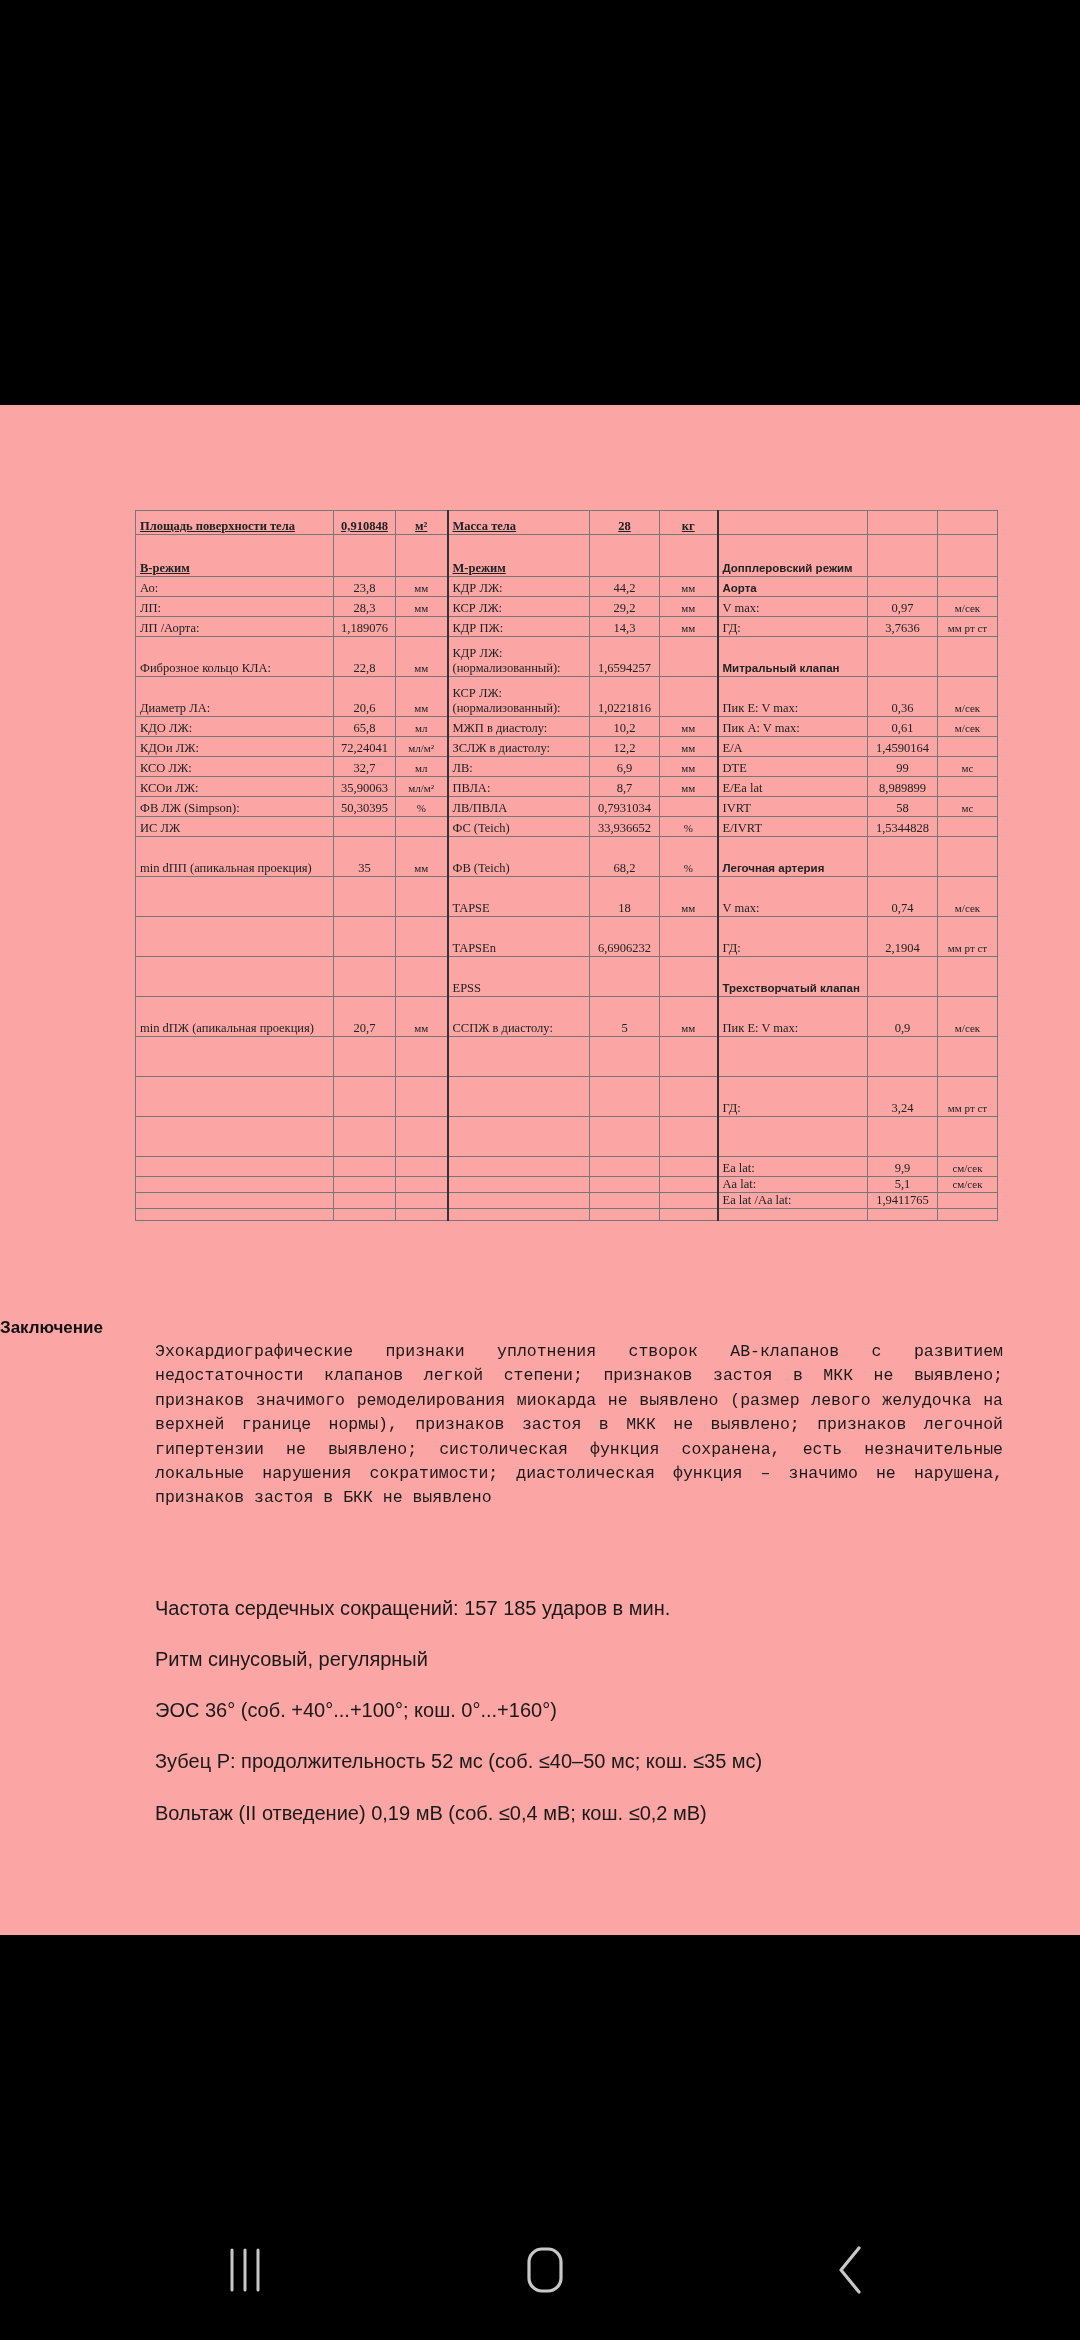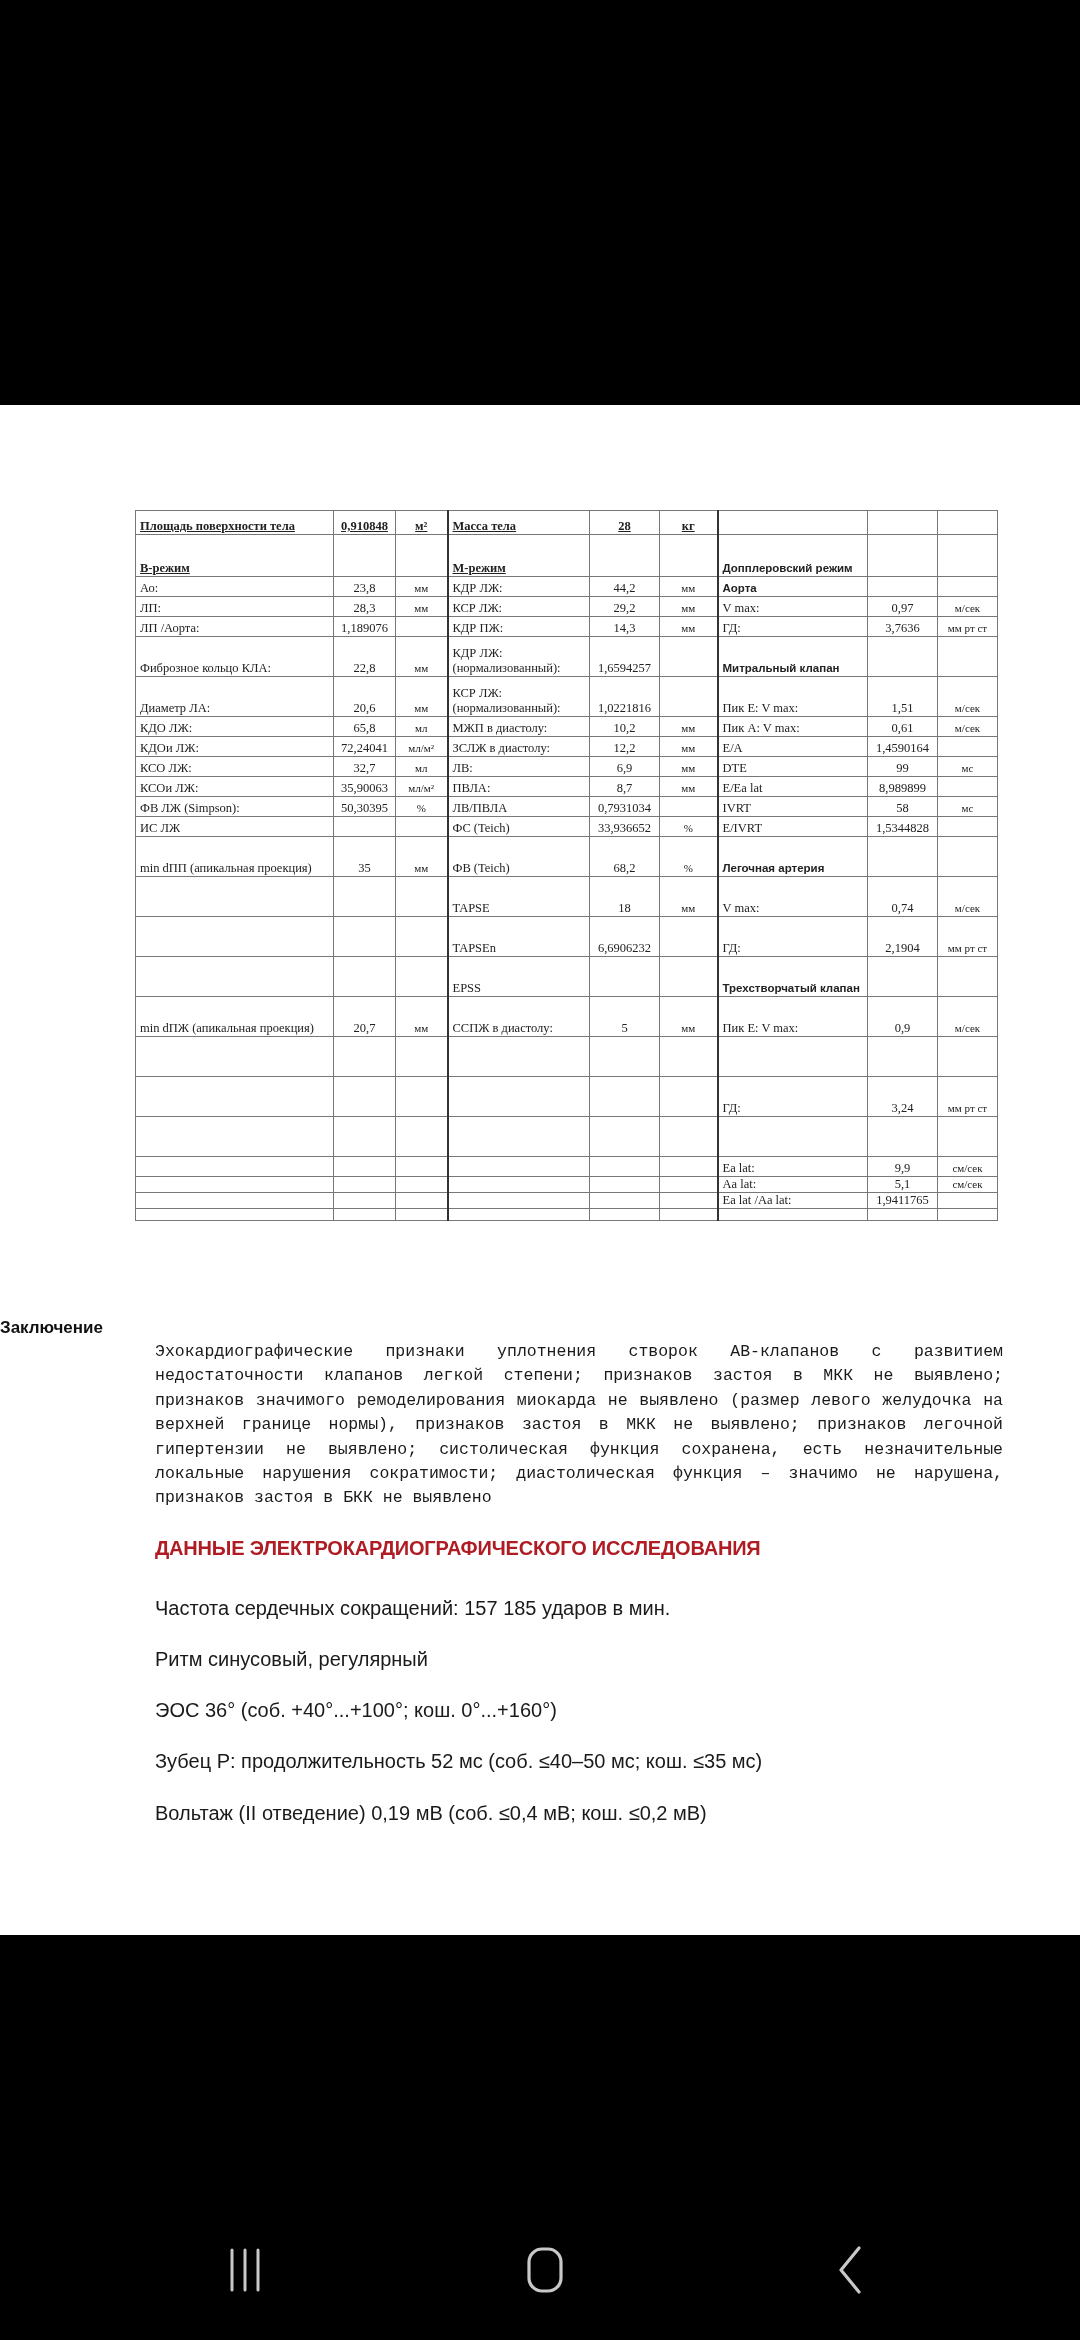--- a/index.html
+++ b/index.html
@@ -1,17 +1,17 @@
 <!DOCTYPE html>
 <html><head>
 <meta charset="utf-8">
 <style>
   html, body { margin:0; padding:0; }
   body { width:1080px; height:2340px; background:#000; position:relative; overflow:hidden; font-family:"Liberation Serif", serif; }
-  .page { position:absolute; left:0; top:405px; width:1080px; height:1530px; background:#ffffff; }
+  .page { position:absolute; left:0; top:405px; width:1080px; height:1530px; background:#fca5a5; }
   table.report { position:absolute; left:135px; top:105px; width:862px; border-collapse:collapse; table-layout:fixed; font-size:12.5px; color:#222; }
   table.report td { border:1.5px solid #777; padding:0 4px; vertical-align:bottom; line-height:15px; }
   table.report td.v { text-align:center; }
   table.report td.u { text-align:center; font-size:11px; }
   table.report td.hdr { font-weight:bold; text-decoration:underline; }
   table.report td.sec { font-weight:bold; font-family:"Liberation Sans", sans-serif; font-size:11.5px; }
   table.report td.sep { border-left:2.5px solid #333; }
   .conclusion-title { position:absolute; left:0; width:1080px; top:913px; font-family:"Liberation Sans", sans-serif; font-weight:bold; font-size:17px; color:#111; }
   .conclusion-text { position:absolute; left:155px; width:848px; top:935px; text-align:justify; font-family:Liberation Mono, monospace; font-size:16.5px; line-height:24.4px; color:#1a1a1a; }
   .ecg-title { position:absolute; left:155px; top:1132px; font-family:"Liberation Sans", sans-serif; font-weight:bold; font-size:20px; color:#b01c24; letter-spacing:-0.2px; }
@@ -103,21 +103,21 @@
           <td class="u"></td>
         </tr>
         <tr style="height: 40px;">
           <td>Диаметр ЛА:</td>
           <td class="v">20,6</td>
           <td class="u">мм</td>
           <td class="sep">КСР ЛЖ: (нормализованный):</td>
           <td class="v">1,0221816</td>
           <td class="u"></td>
           <td class="sep">Пик E: V max:</td>
-          <td class="v">1,51</td>
+          <td class="v">0,36</td>
           <td class="u">м/сек</td>
         </tr>
         <tr style="height: 20px; margin-top: 12px;">
           <td>КДО ЛЖ:</td>
           <td class="v">65,8</td>
           <td class="u">мл</td>
           <td class="sep">МЖП в диастолу:</td>
           <td class="v">10,2</td>
           <td class="u">мм</td>
           <td class="sep">Пик A: V max:</td>
@@ -310,21 +310,20 @@
           <td class="sep"></td>
           <td class="v"></td>
           <td class="u"></td>
         </tr>
       </tbody>
   </table>
 
   <div class="conclusion-title">Заключение</div>
   <div class="conclusion-text">Эхокардиографические признаки уплотнения створок АВ-клапанов с развитием недостаточности клапанов легкой степени; признаков застоя в МКК не выявлено; признаков значимого ремоделирования миокарда не выявлено (размер левого желудочка на верхней границе нормы), признаков застоя в МКК не выявлено; признаков легочной гипертензии не выявлено; систолическая функция сохранена, есть незначительные локальные нарушения сократимости; диастолическая функция – значимо не нарушена, признаков застоя в БКК не выявлено</div>
 
-  <div class="ecg-title">ДАННЫЕ ЭЛЕКТРОКАРДИОГРАФИЧЕСКОГО ИССЛЕДОВАНИЯ</div>
   <div class="ecg-line" style="top:1192px">Частота сердечных сокращений: 157 185 ударов в мин.</div>
   <div class="ecg-line" style="top:1243px">Ритм синусовый, регулярный</div>
   <div class="ecg-line" style="top:1294px">ЭОС 36° (соб. +40°...+100°; кош. 0°...+160°)</div>
   <div class="ecg-line" style="top:1345px">Зубец P: продолжительность 52 мс (соб. ≤40–50 мс; кош. ≤35 мс)</div>
   <div class="ecg-line" style="top:1397px">Вольтаж (II отведение) 0,19 мВ (соб. ≤0,4 мВ; кош. ≤0,2 мВ)</div>
 </div>
 
 <div class="navbar">
   <div class="nav-btn" style="left:205px">
     <svg width="50" height="50" viewBox="0 0 50 50">

